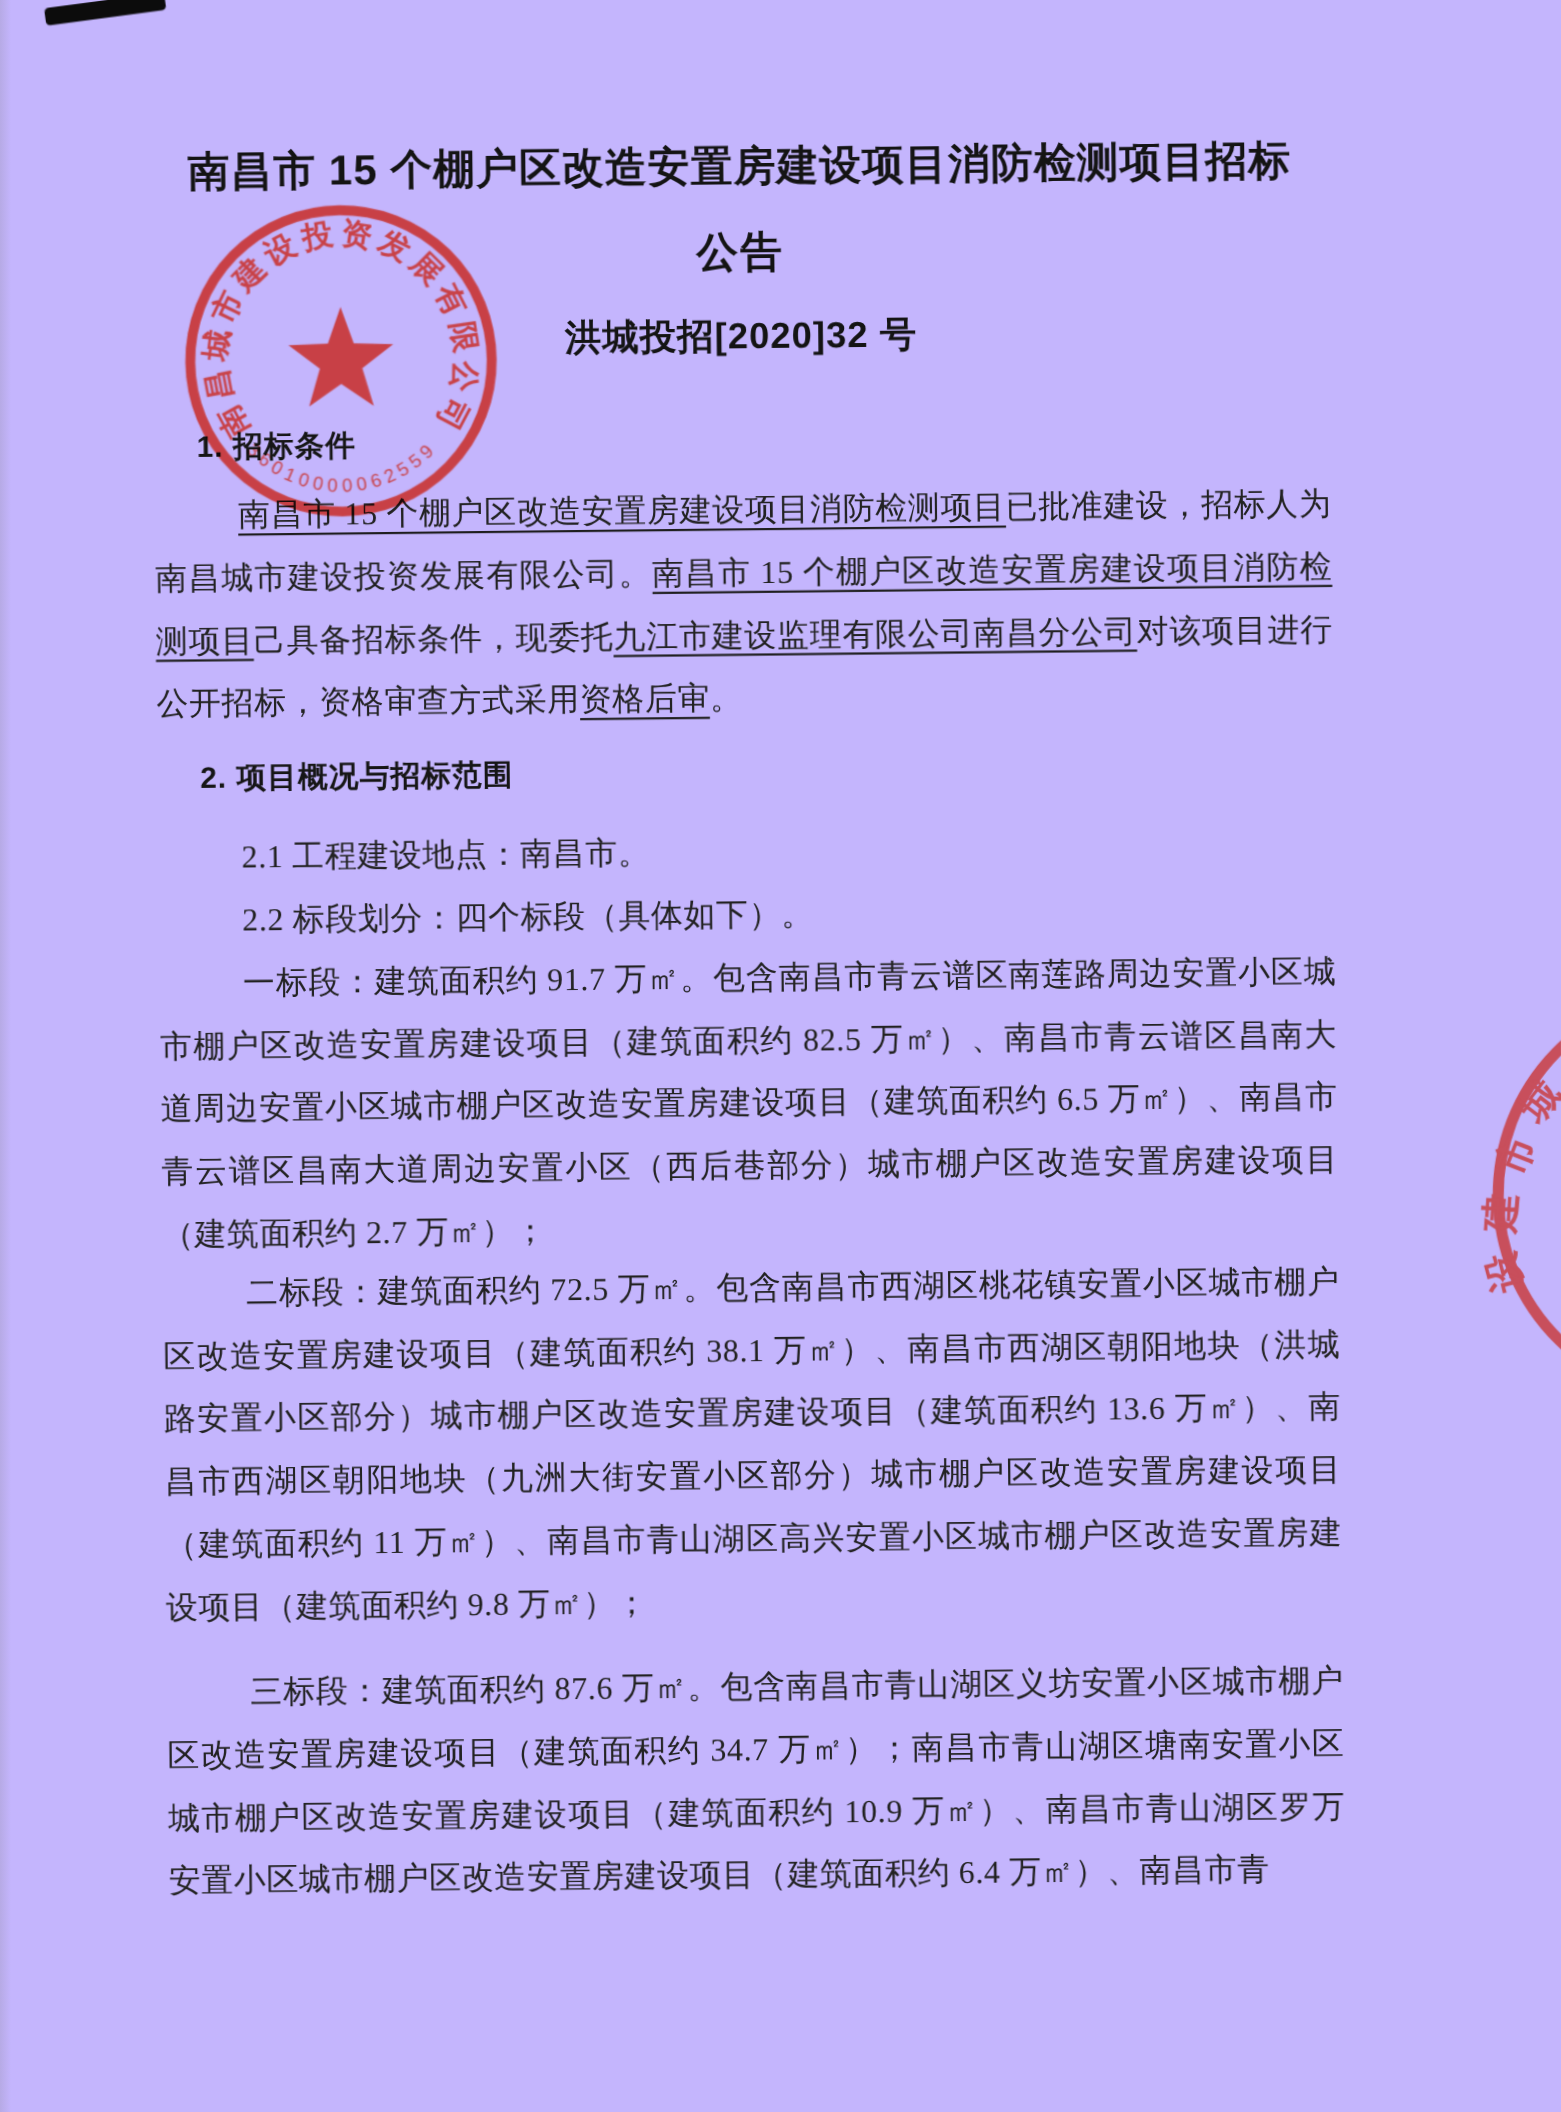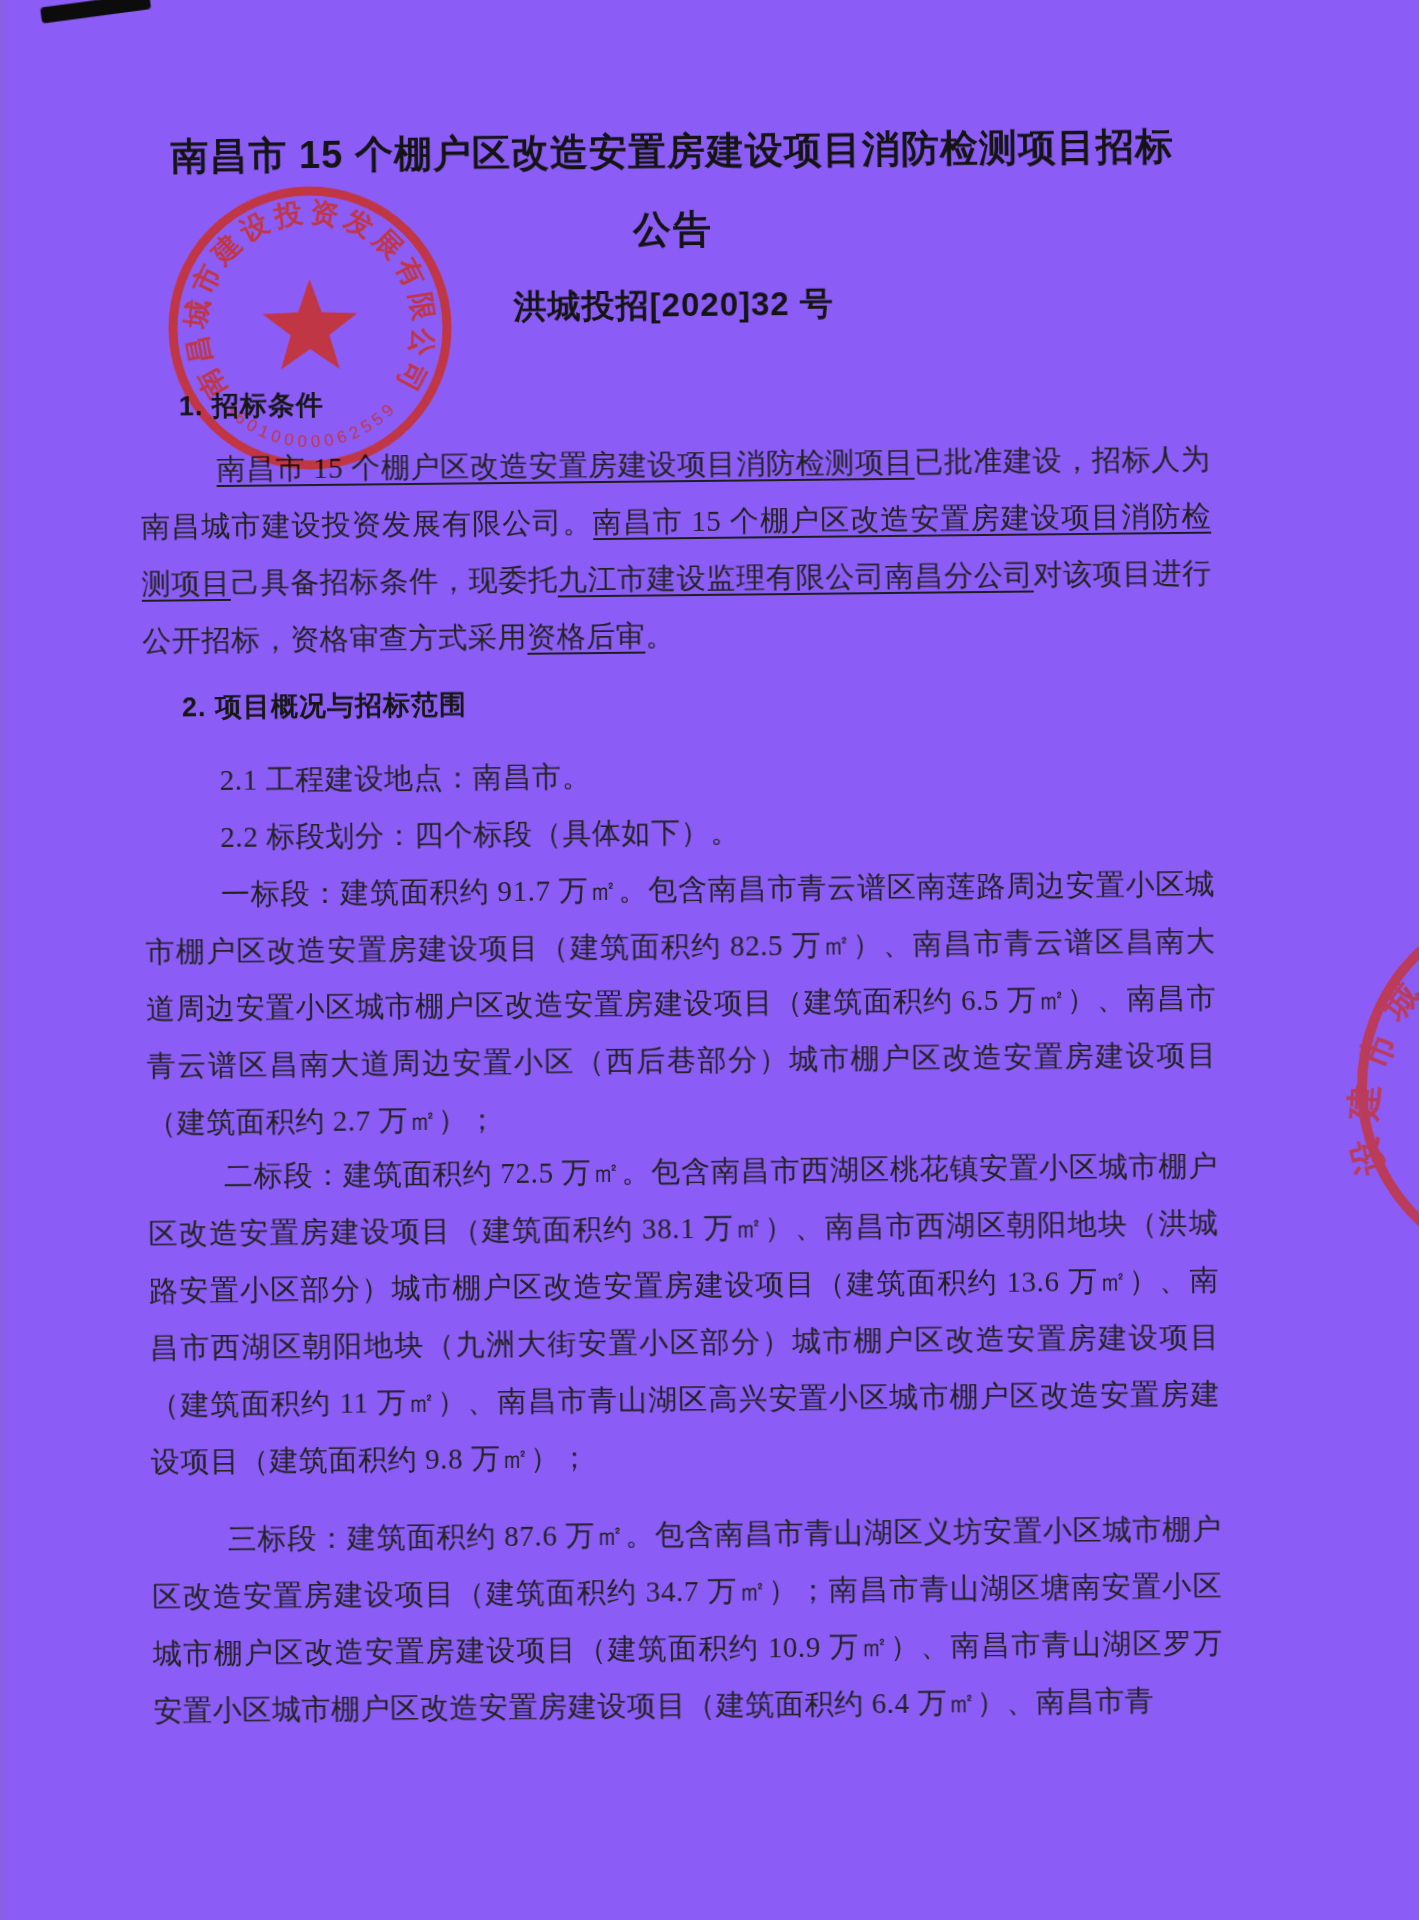--- a/index.html
+++ b/index.html
@@ -1,18 +1,18 @@
 <!DOCTYPE html>
 <html><head>
 <meta charset="utf-8">
 <style>
   html,body { margin:0; padding:0; background:#e8e8e8; }
   .page {
     position:relative; width:1419px; height:1920px;
-    background:#8b5cf6; overflow:hidden;
+    background:#c4b5fd; overflow:hidden;
     font-family:"Liberation Serif", serif;
     color:#1f1f1f;
   }
   .edge-shade {
     position:absolute; left:0; top:0; bottom:0; width:10px;
     background:linear-gradient(to right, rgba(120,120,120,.18), rgba(255,255,255,0));
   }
   .skew { position:absolute; inset:0; transform:rotate(-0.6deg); transform-origin:700px 900px; }
 
   .black-mark {

